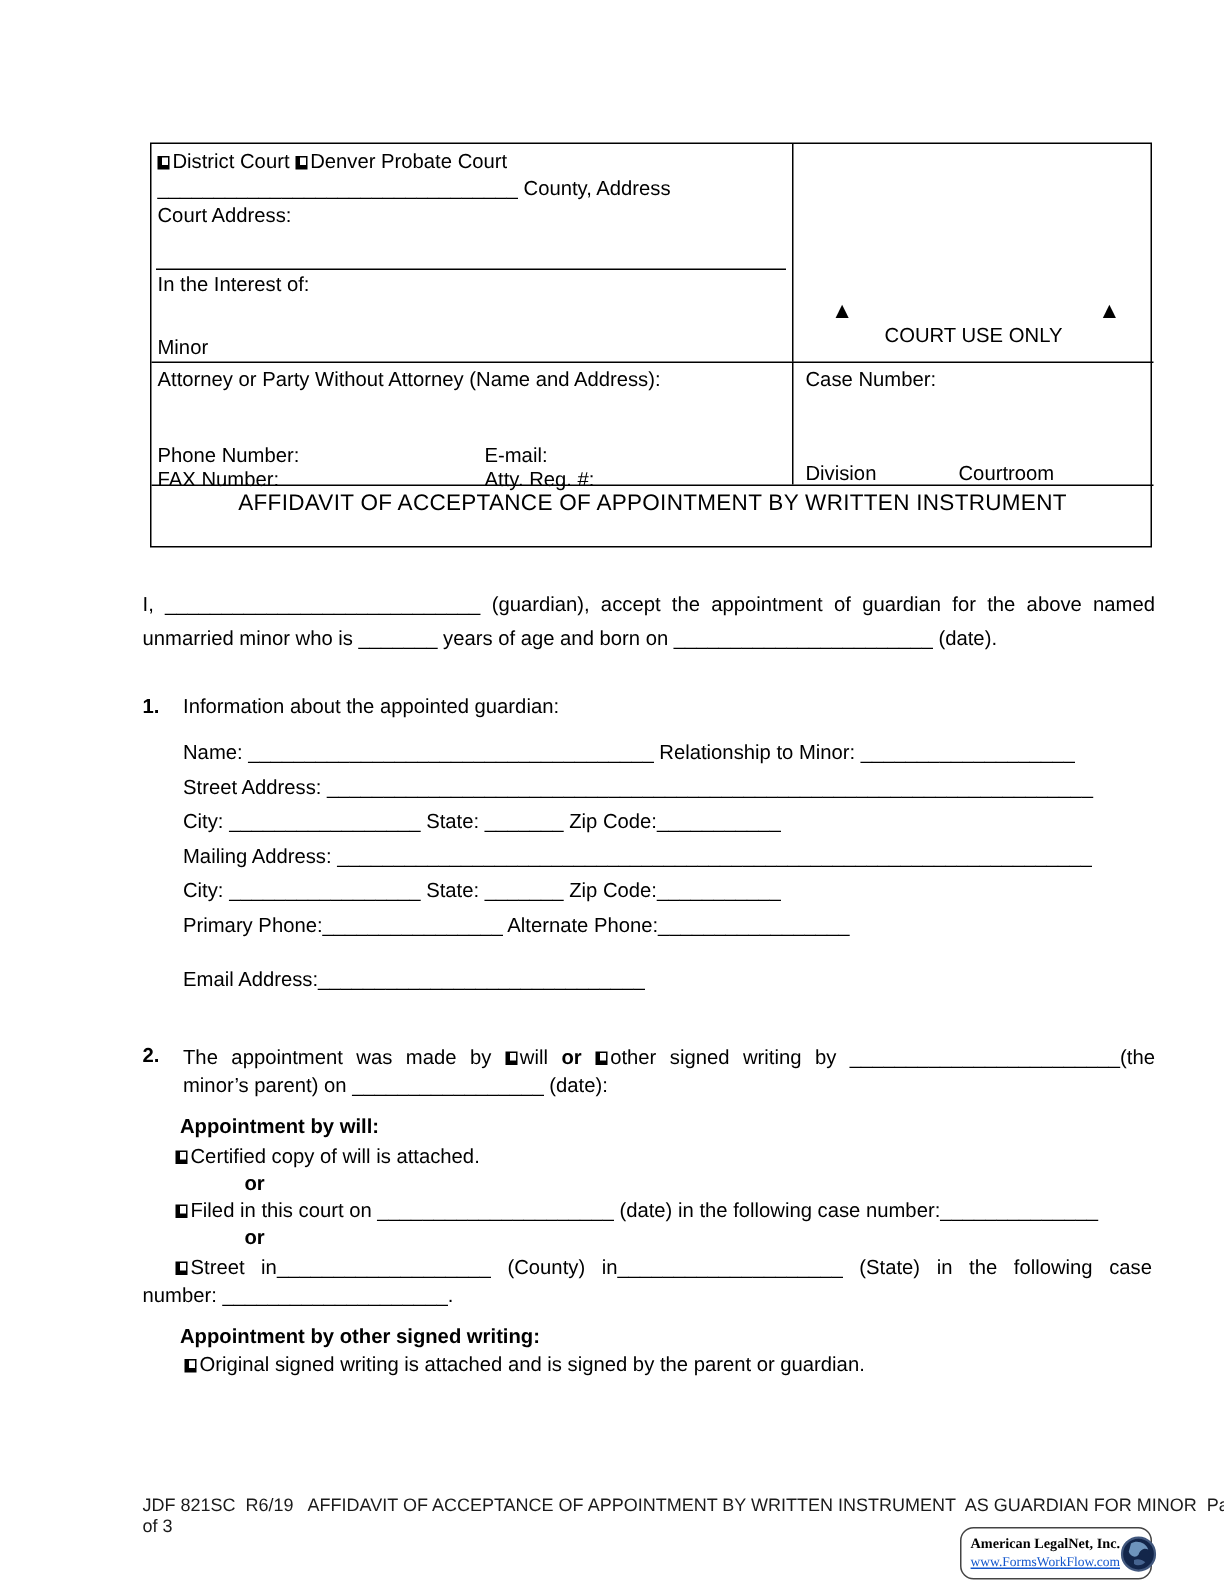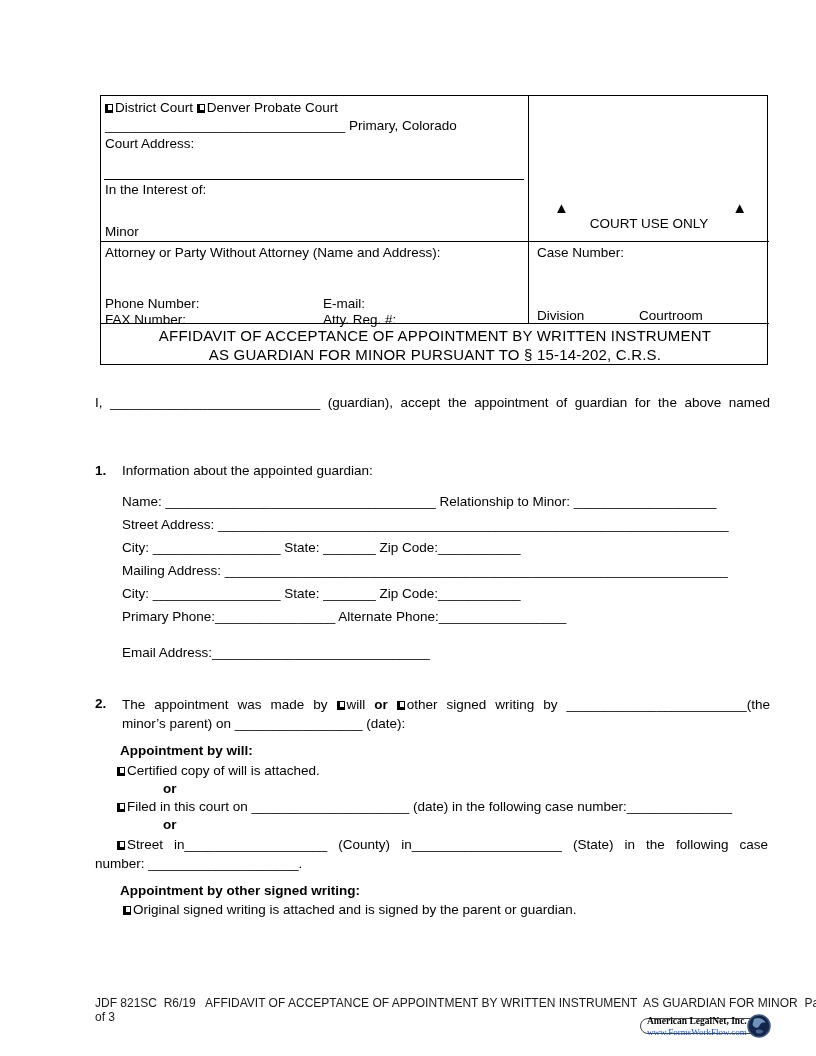--- a/index.html
+++ b/index.html
@@ -46,39 +46,39 @@
   .cbxitem { left:95px; width:673px; text-indent:22px; white-space:nowrap; }
   .orline { left:163px; font-weight:bold; }
   .filedcounty { left:95px; top:836px; width:673px; line-height:18.5px; }
   .filedcounty .l1 { text-indent:22px; }
   .bywriting { left:120px; top:883px; }
   .origitem { left:95px; top:902px; width:680px; text-indent:28px; white-space:nowrap; }
   
   .footer { left:95px; top:996px; width:680px; font-size:12px; line-height:14px; color:#1a1a1a; }
   .footer .l1 { white-space:pre; }
   .logobox {
-    position:absolute; left:640px; top:1018px; width:128px; height:16px;
+    position:absolute; left:640px; top:1018px; width:128px; height:35px;
     border:1.3px solid #444; border-radius:9px; background:#fff;
     display:flex; align-items:center; padding:2px 2px 2px 6px;
   }
   .logotext { flex:1; text-align:center; }
   .logoname { font-family:"Liberation Serif", serif; font-weight:bold; font-size:9.5px; line-height:11px; white-space:nowrap; }
-  .logourl  { font-family:"Liberation Serif", serif; font-size:9px; line-height:10px; color:#1155cc; white-space:nowrap; }
+  .logourl  { font-family:"Liberation Serif", serif; font-size:9px; line-height:10px; color:#1155cc; text-decoration:underline; white-space:nowrap; }
   .globe { width:24px; height:24px; flex:0 0 auto; }
 </style>
 </head>
 <body>
 
 <div class="page">
 
   <div class="hdr">
 
     <div class="cell c-court">
       <div class="abs" style="left:4px; top:4px;"><span class="cbx"></span><span>District Court</span> <span class="cbx"></span><span>Denver Probate Court</span></div>
-      <div class="abs" style="left:4px; top:22px;"><span>________________________________</span><span> Primary, Colorado</span></div>
+      <div class="abs" style="left:4px; top:22px;"><span>________________________________</span><span> County, Address</span></div>
       <div class="abs" style="left:4px; top:40px;">Court Address:</div>
       <div class="addr-divider"></div>
       <div class="abs bold" style="left:4px; top:86px;">In the Interest of:</div>
       <div class="abs bold" style="left:4px; top:128px;">Minor</div>
     </div>
 
     <div class="cell c-use">
       <span class="abs tri" style="left:25px; top:104px;">▲</span>
       <span class="abs tri" style="right:22px; top:104px;">▲</span>
       <div class="abs bold" style="left:0; right:0; top:120px; text-align:center; white-space:normal;">COURT USE ONLY</div>
@@ -93,26 +93,26 @@
     </div>
 
     <div class="cell c-case">
       <div class="abs" style="left:8px; top:3px;">Case Number:</div>
       <div class="abs" style="left:8px; top:66px;">Division</div>
       <div class="abs" style="left:110px; top:66px;">Courtroom</div>
     </div>
 
     <div class="cell c-title">
       <div>AFFIDAVIT OF ACCEPTANCE OF APPOINTMENT BY WRITTEN INSTRUMENT</div>
-      <div>AS GUARDIAN FOR MINOR PURSUANT TO § 15-14-202, C.R.S.</div>
     </div>
   </div>
 
   <div class="blk intro">
     <div class="just">I, ____________________________ (guardian), accept the appointment of guardian for the above named</div>
+    <div>unmarried minor who is _______ years of age and born on _______________________ (date).</div>
   </div>
 
   <div class="blk s1head"><span class="num">1.</span><span class="bold">Information about the appointed guardian:</span></div>
 
   <div class="blk s1fields">
     <div>Name: ____________________________________ Relationship to Minor: ___________________</div>
     <div>Street Address: ____________________________________________________________________</div>
     <div>City: _________________ State: _______ Zip Code:___________</div>
     <div>Mailing Address: ___________________________________________________________________</div>
     <div>City: _________________ State: _______ Zip Code:___________</div>

